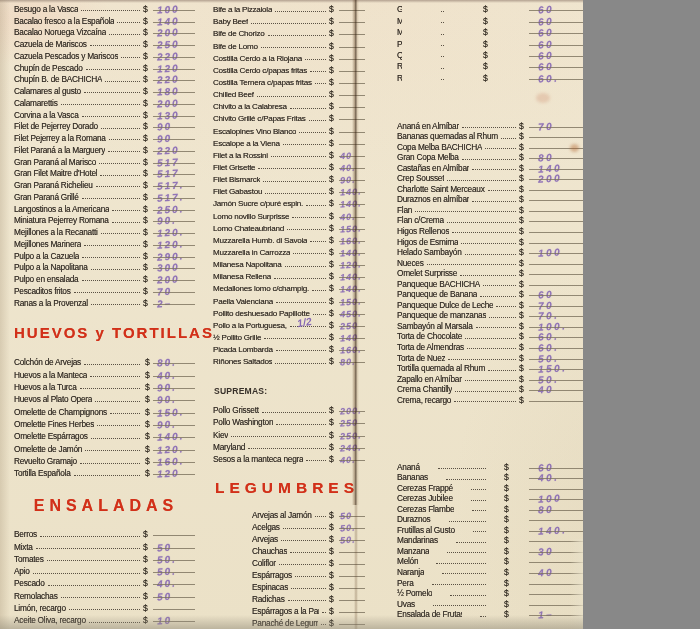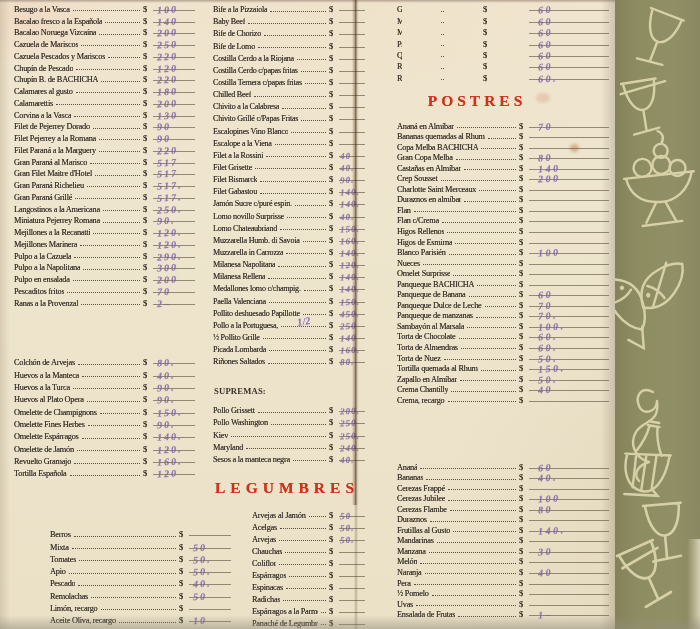--- a/index.html
+++ b/index.html
@@ -1,17 +1,17 @@
 <!DOCTYPE html>
 <html><head>
 <meta charset="utf-8">
 <style>
   html,body{margin:0;padding:0;background:#888;}
-  #page{position:relative;width:700px;height:629px;overflow:hidden;
-    font-family:Liberation Serif, serif;color:#352e24;
+  #page{position:relative;width:583px;height:629px;overflow:hidden;
+    font-family:Liberation Sans, sans-serif;color:#352e24;
     background:
       radial-gradient(120px 70px at 28px 18px, rgba(238,178,158,.22), transparent 70%),
       radial-gradient(620px 260px at 340px 0px, rgba(236,204,176,.18), transparent 75%),
       radial-gradient(300px 400px at 660px 520px, rgba(190,175,140,.15), transparent 70%),
       linear-gradient(#f0e7d1,#ebe1c7);}
   .edge-top{position:absolute;left:0;top:0;width:100%;height:3px;
     background:linear-gradient(#b4a291,rgba(180,162,145,0));}
   .edge-bottom{position:absolute;left:0;bottom:0;width:100%;height:14px;
     background:linear-gradient(rgba(160,152,132,0),rgba(150,143,124,.55));}
   .edge-left{position:absolute;left:0;top:0;width:10px;height:100%;
@@ -34,21 +34,21 @@
 
   #list-pescados .row{height:11.75px;}
   #list-huevos .row{height:12.35px;}
   #list-ensaladas .row{height:12.3px;}
   #list-carnes .row{height:12.15px;justify-content:center;}
   #list-carnes .lbl{font-size:8.1px;}
   #list-supremas .row{height:12.2px;}
   #list-legumbres .row{height:12.0px;margin-left:39px;}
   #list-quesos .row{height:11.4px;gap:36px;}
   #list-postres .row{height:10.55px;}
-  #list-frutas .row{height:10.55px;}
+  #list-frutas .row{height:10.55px;gap:15px;}
   .colB{--pw:30px;} .colB .pv{font-size:9px;letter-spacing:1px;left:2px;}
   .colC{--pw:84px;} .colC .pv{left:10px;letter-spacing:2.5px;}
 
   .sec-hdr{position:absolute;color:#d23019;font-weight:bold;text-align:center;
     white-space:nowrap;text-shadow:0 0 .6px rgba(205,45,22,.65);}
   #hdr-huevos{left:14px;top:324px;width:184px;font-size:15px;letter-spacing:2px;}
   #hdr-ensaladas{left:14px;top:497px;width:184px;font-size:16px;letter-spacing:5px;}
   #hdr-legumbres{left:203px;top:479px;width:168px;font-size:15.5px;letter-spacing:5px;}
   #hdr-postres{left:397px;top:92px;width:160px;font-size:15.5px;letter-spacing:4px;}
   #hdr-frutas{left:397px;top:432px;width:215px;font-size:15px;letter-spacing:1.5px;}
@@ -285,21 +285,22 @@
       <div class="row">
         <span class="lbl">Ranas a la Provenzal</span>
         <span class="dots"></span>
         <span class="cur">$</span>
         <span class="price">
           <span class="pv">2–</span>
         </span>
       </div>
     </div>
 
-  <div class="list" id="list-huevos" style="left:14px;top:355px;width:184px;">
+  <div class="sec-hdr" id="hdr-huevos">HUEVOS y TORTILLAS</div>
+  <div class="list" id="list-huevos" style="left:14px;top:355px;width:184px;text-align:center;">
 
   <div class="row">
         <span class="lbl">Colchón de Arvejas</span>
         <span class="dots"></span>
         <span class="cur">$</span>
         <span class="price">
           <span class="pv">80.</span>
         </span>
       </div>
       <div class="row">
@@ -369,21 +370,22 @@
       <div class="row">
         <span class="lbl">Tortilla Española</span>
         <span class="dots"></span>
         <span class="cur">$</span>
         <span class="price">
           <span class="pv">120</span>
         </span>
       </div>
     </div>
 
-  <div class="list" id="list-ensaladas" style="left:14px;top:527px;width:184px;margin-left:36px;">
+  <div class="sec-hdr" id="hdr-ensaladas">ENSALADAS</div>
+  <div class="list" id="list-ensaladas" style="left:14px;top:527px;width:184px;">
 
   <div class="row">
         <span class="lbl">Berros</span>
         <span class="dots"></span>
         <span class="cur">$</span>
         <span class="price">
           <span class="pv"></span>
         </span>
       </div>
       <div class="row">
@@ -871,21 +873,20 @@
       <div class="row">
         <span class="lbl">Ricotta</span>
         <span class="dots"></span>
         <span class="cur">$</span>
         <span class="price">
           <span class="pv">60.</span>
         </span>
       </div>
     </div>
 
-  <div class="sec-hdr" id="hdr-postres">POSTRES</div>
   <div class="list colC" id="list-postres" style="left:397px;top:120px;width:215px;">
 
   <div class="row">
         <span class="lbl">Ananá en Almíbar</span>
         <span class="dots"></span>
         <span class="cur">$</span>
         <span class="price">
           <span class="pv">70</span>
         </span>
       </div>
@@ -971,21 +972,21 @@
       </div>
       <div class="row">
         <span class="lbl">Higos de Esmirna</span>
         <span class="dots"></span>
         <span class="cur">$</span>
         <span class="price">
           <span class="pv"></span>
         </span>
       </div>
       <div class="row">
-        <span class="lbl">Blanco Parisién</span>
+        <span class="lbl">Helado Sambayón</span>
         <span class="dots"></span>
         <span class="cur">$</span>
         <span class="price">
           <span class="pv">100</span>
         </span>
       </div>
       <div class="row">
         <span class="lbl">Nueces</span>
         <span class="dots"></span>
         <span class="cur">$</span>

